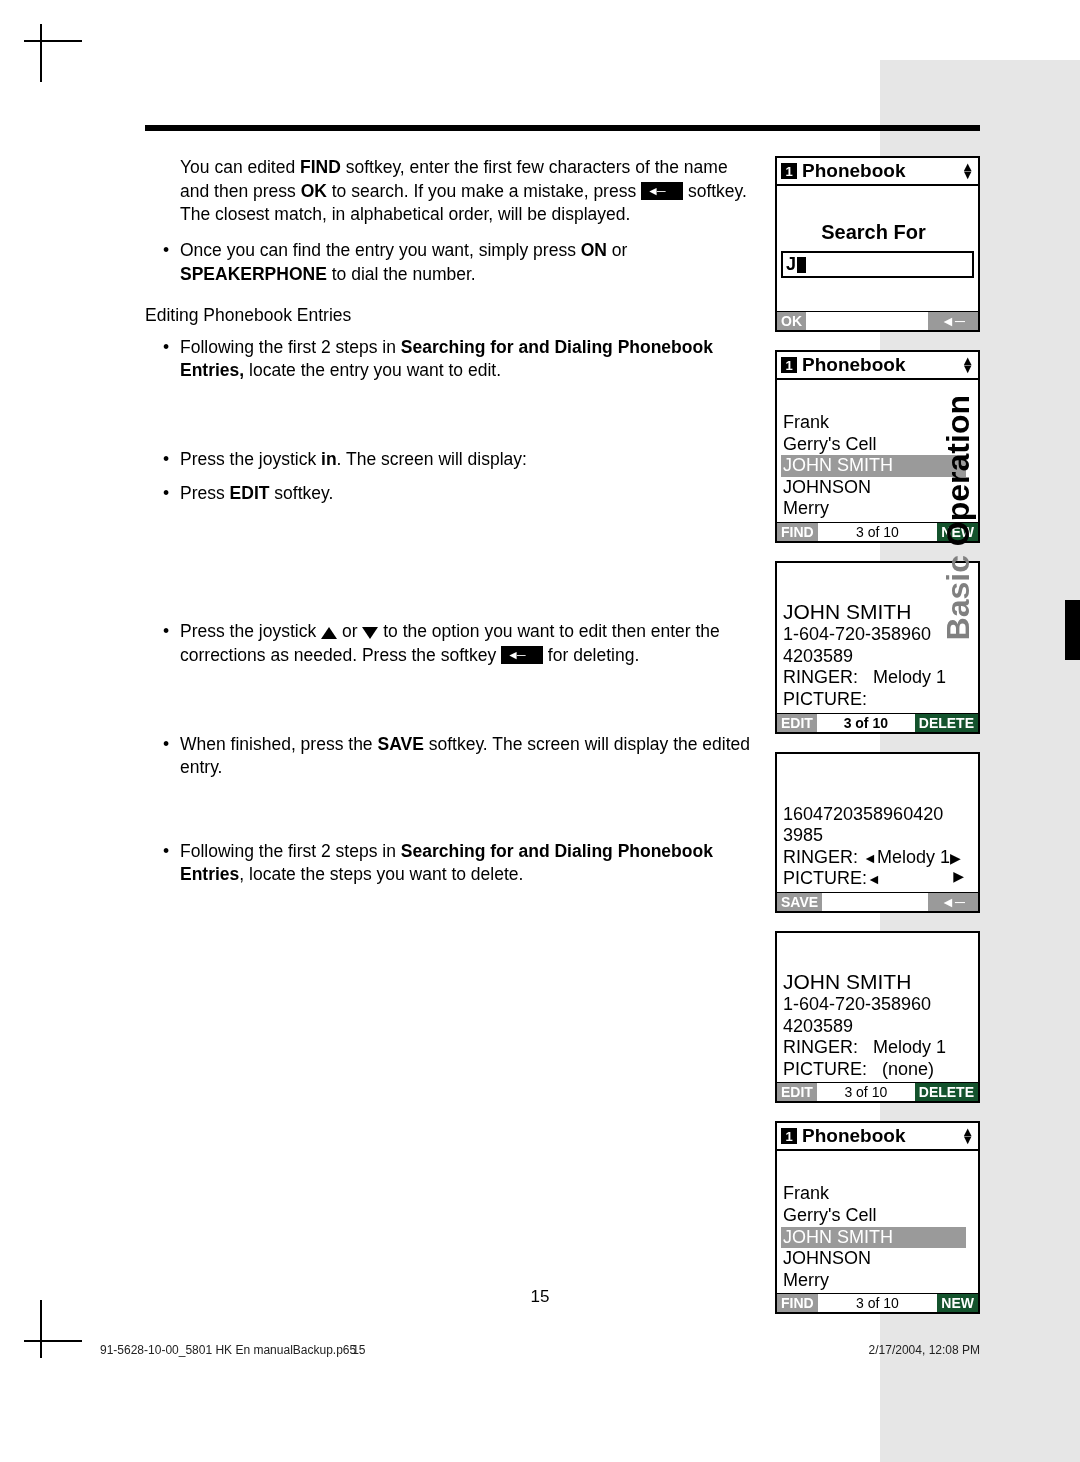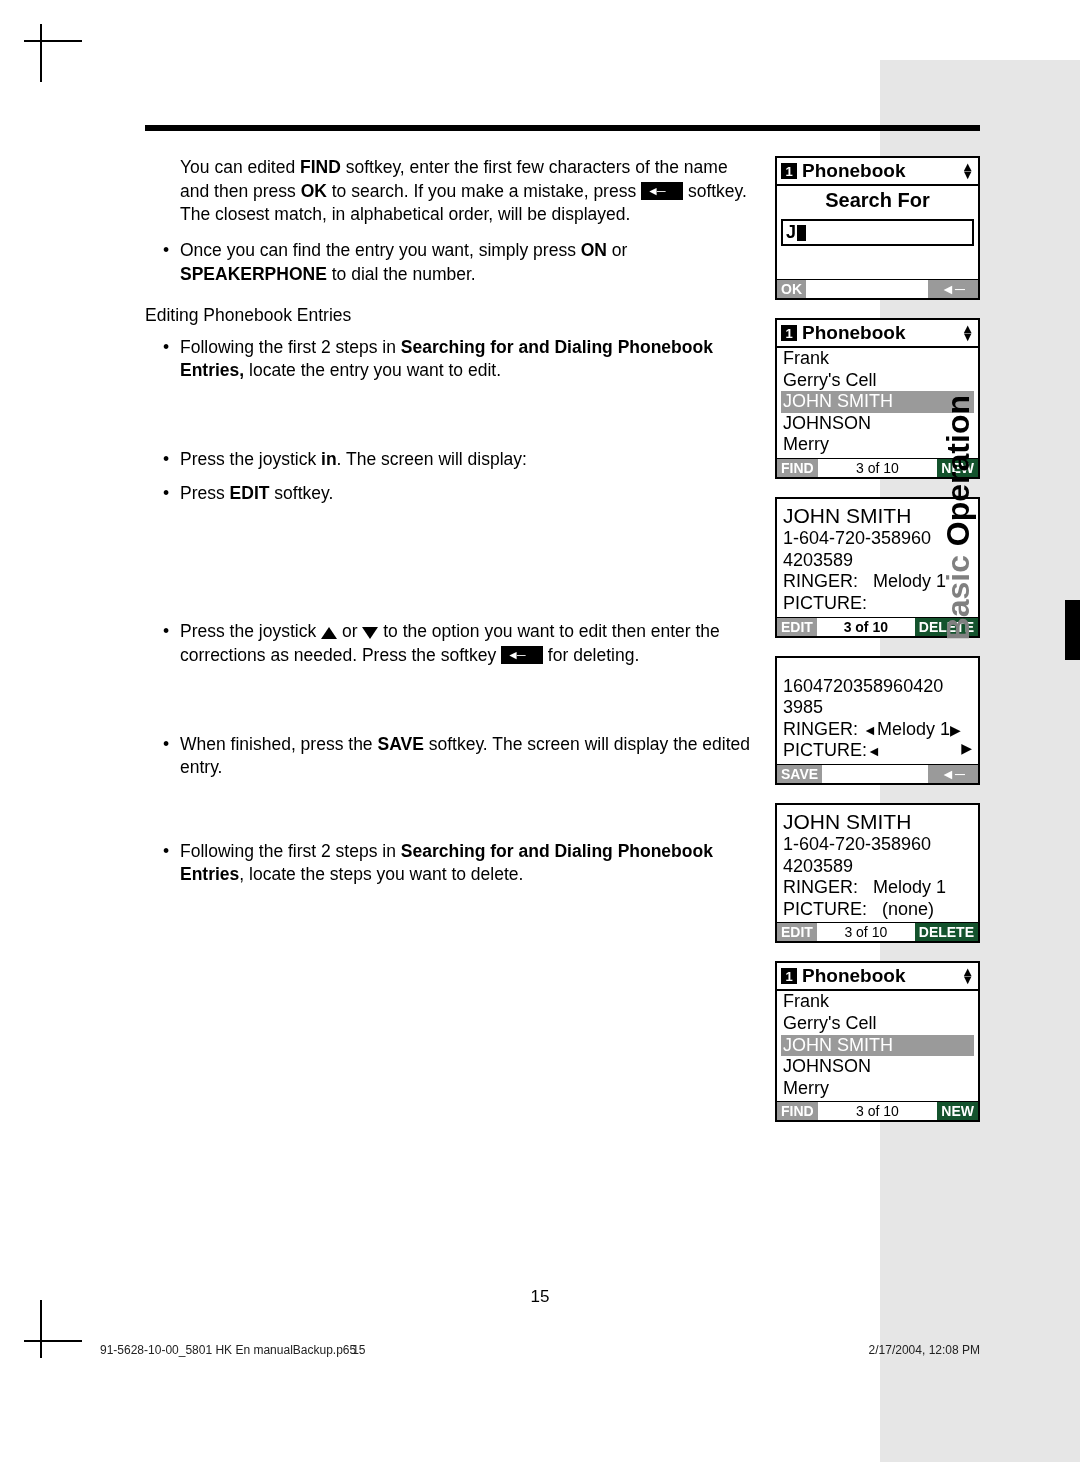--- a/index.html
+++ b/index.html
@@ -116,21 +116,21 @@
     font-size:13px;
     display:flex;align-items:center;justify-content:center;
     margin-right:5px;
   }
   .lcd-header .updown {
     margin-left:auto;
     font-size:13px;
     line-height:8px;
     display:flex;flex-direction:column;
   }
-  .lcd-body { font-size: 18px; padding: 0px 4px 2px 4px; line-height:1.2;}
+  .lcd-body { font-size: 18px; padding: 0px 12px 2px 4px; line-height:1.2;margin-top:32px;}
   .lcd-body .big { font-size: 20px; font-weight:bold; text-align:center; padding:2px 0;}
   .lcd-body .row { padding: 0 2px;}
   .lcd-body .hl { background:#9a9a9a; color:#fff; padding:0 2px;}
   .lcd-input {
     border:2px solid #000;
     margin:3px 4px;
     padding:1px 3px;
     font-size:18px;
     font-weight:bold;
     display:flex;align-items:center;

